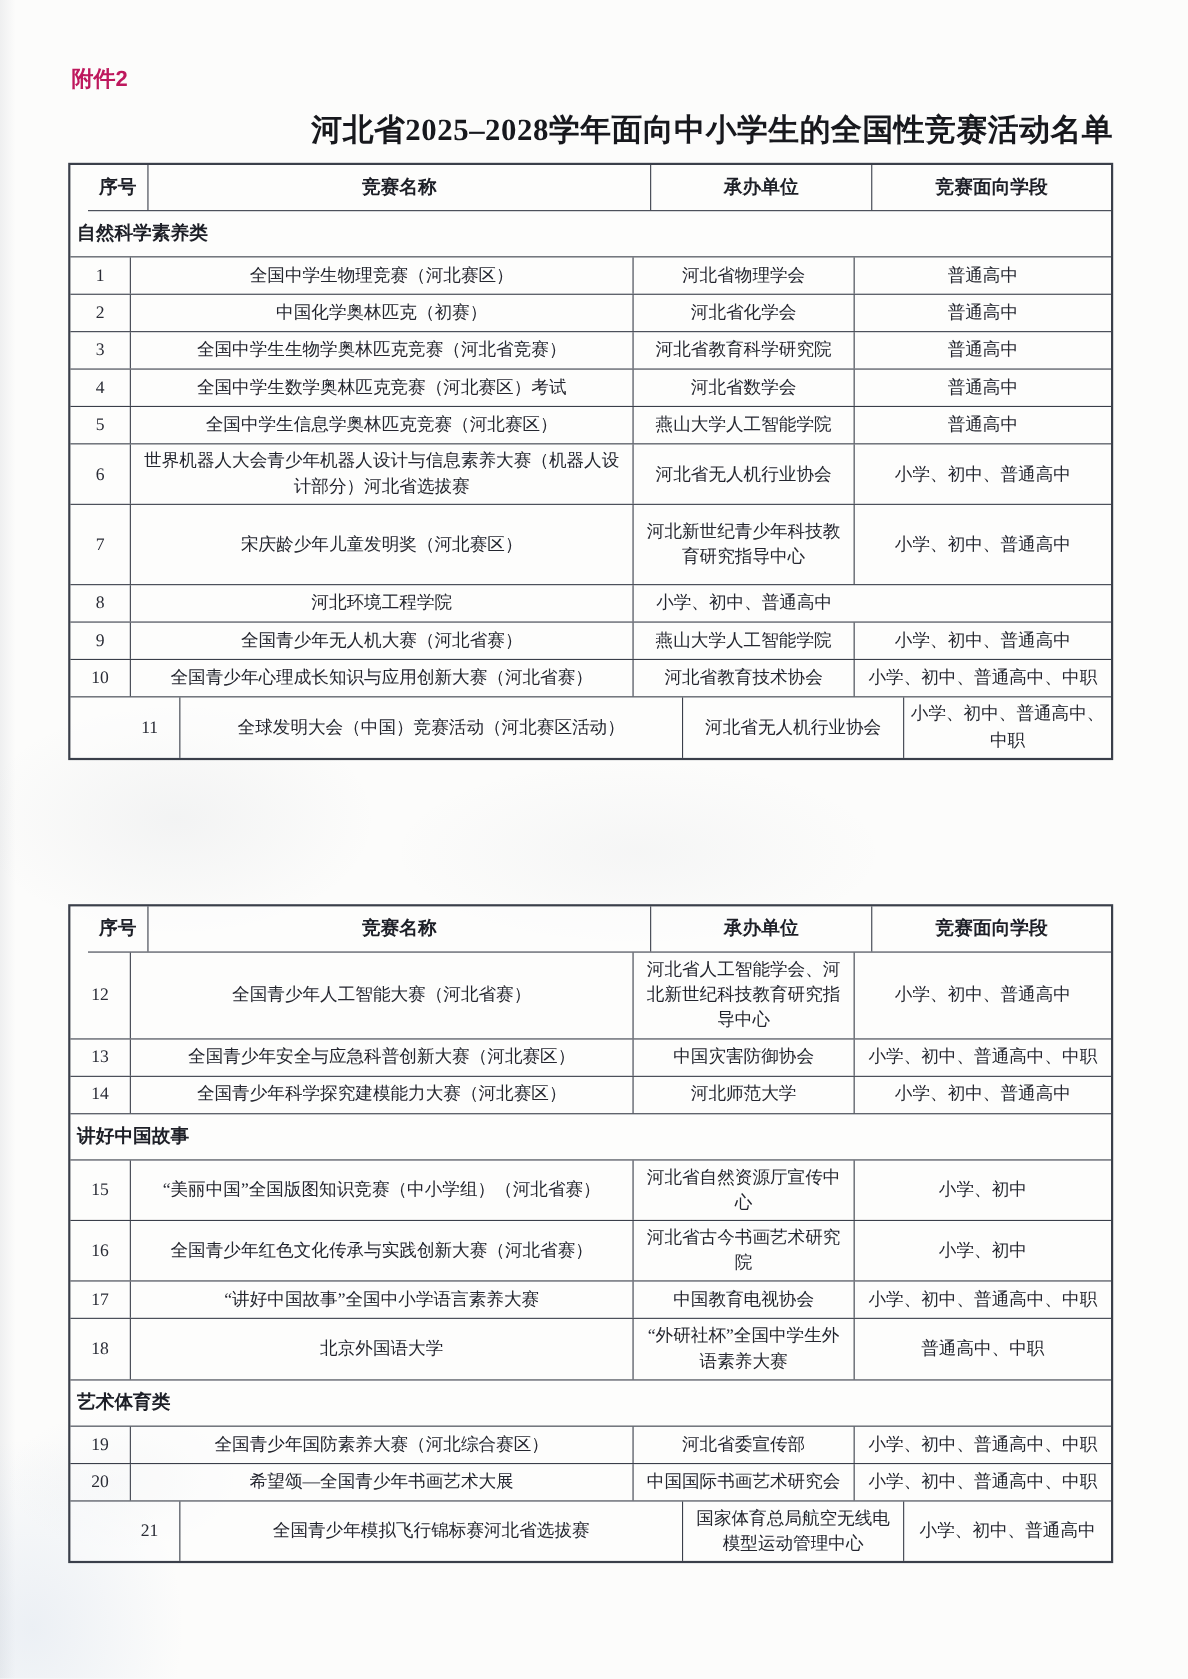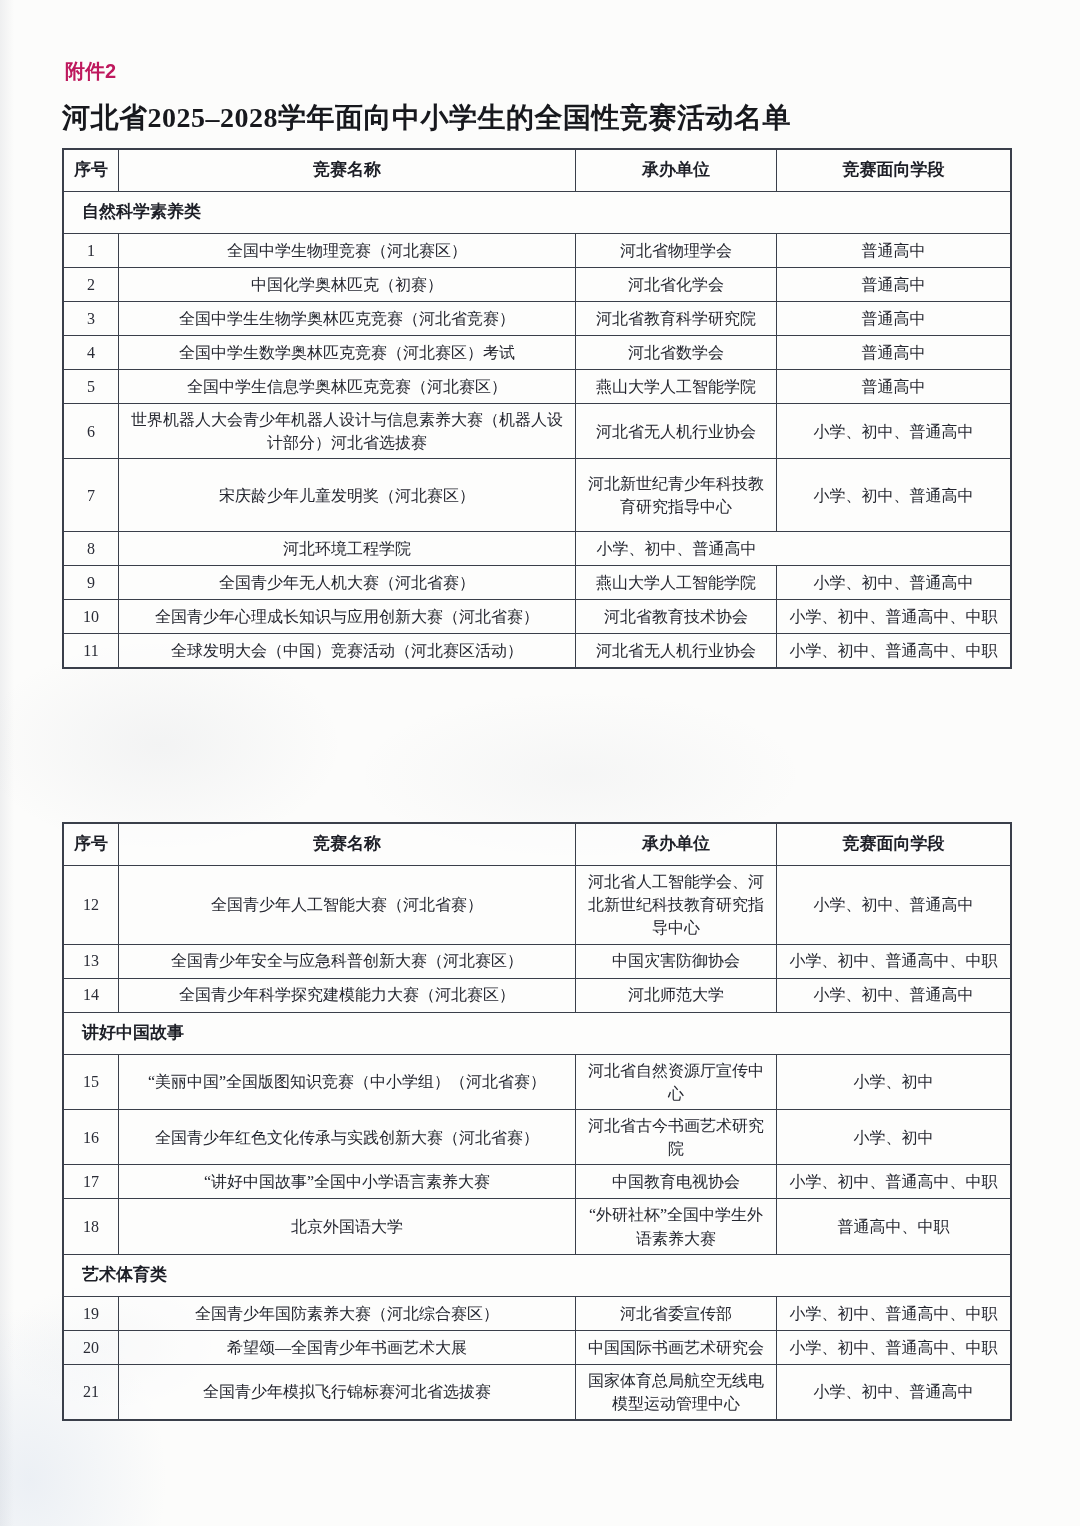--- a/index.html
+++ b/index.html
@@ -16,45 +16,45 @@
       linear-gradient(to right, rgba(60,70,95,0.07), rgba(60,70,95,0) 14px),
       #fcfcfb;
   }
   .attachment-label {
     position: absolute; left: 65px; top: 58px;
     font-family: "Liberation Sans", "DejaVu Sans", sans-serif;
     font-weight: bold; font-size: 20px; color: #be185d;
   }
   .doc-title {
     position: absolute; left: 62px; top: 99px; width: 950px; margin: 0;
-    text-align: left; font-weight: bold; font-size: 28px; letter-spacing: 0.5px;
+    text-align: right; font-weight: bold; font-size: 28px; letter-spacing: 0.5px;
     color: #17181d;
   }
   .table {
     position: absolute; left: 62px; width: 950px;
     border: 2px solid #3a3f4a; box-sizing: border-box;
     background: rgba(255,255,255,0.35);
   }
   .table-1 { top: 148px; }
   .table-2 { top: 822px; }
   .row {
     display: grid;
     grid-template-columns: 55px 457px 201px 1fr;
     border-bottom: 1.5px solid #3a3f4a;
   }
-  .row:last-child { border-bottom: none; }
-  .section-row { grid-template-columns: 1fr; padding-left: 12px; }
+  .row:last-child { border-bottom: none; padding-left: 45px; }
+  .section-row { grid-template-columns: 1fr; }
   .cell {
     border-right: 1.5px solid #3a3f4a;
     display: flex; align-items: center; justify-content: center;
     text-align: center; box-sizing: border-box;
     padding: 4px 6px; line-height: 1.45; font-size: 16px;
   }
   .cell:last-child { border-right: none; }
-  .header-row { min-height: 41px; }
+  .header-row { min-height: 41px; margin-left: 16px; }
   .header-row .cell {
     font-family: "Liberation Sans", "DejaVu Sans", sans-serif;
     font-weight: bold; font-size: 17px; color: #1d1f27;
   }
   .section-row { min-height: 41px; }
   .section-cell {
     border-right: none !important;
     justify-content: flex-start; text-align: left;
     font-family: "Liberation Sans", "DejaVu Sans", sans-serif;
     font-weight: bold; font-size: 17px; color: #1d1f27;

